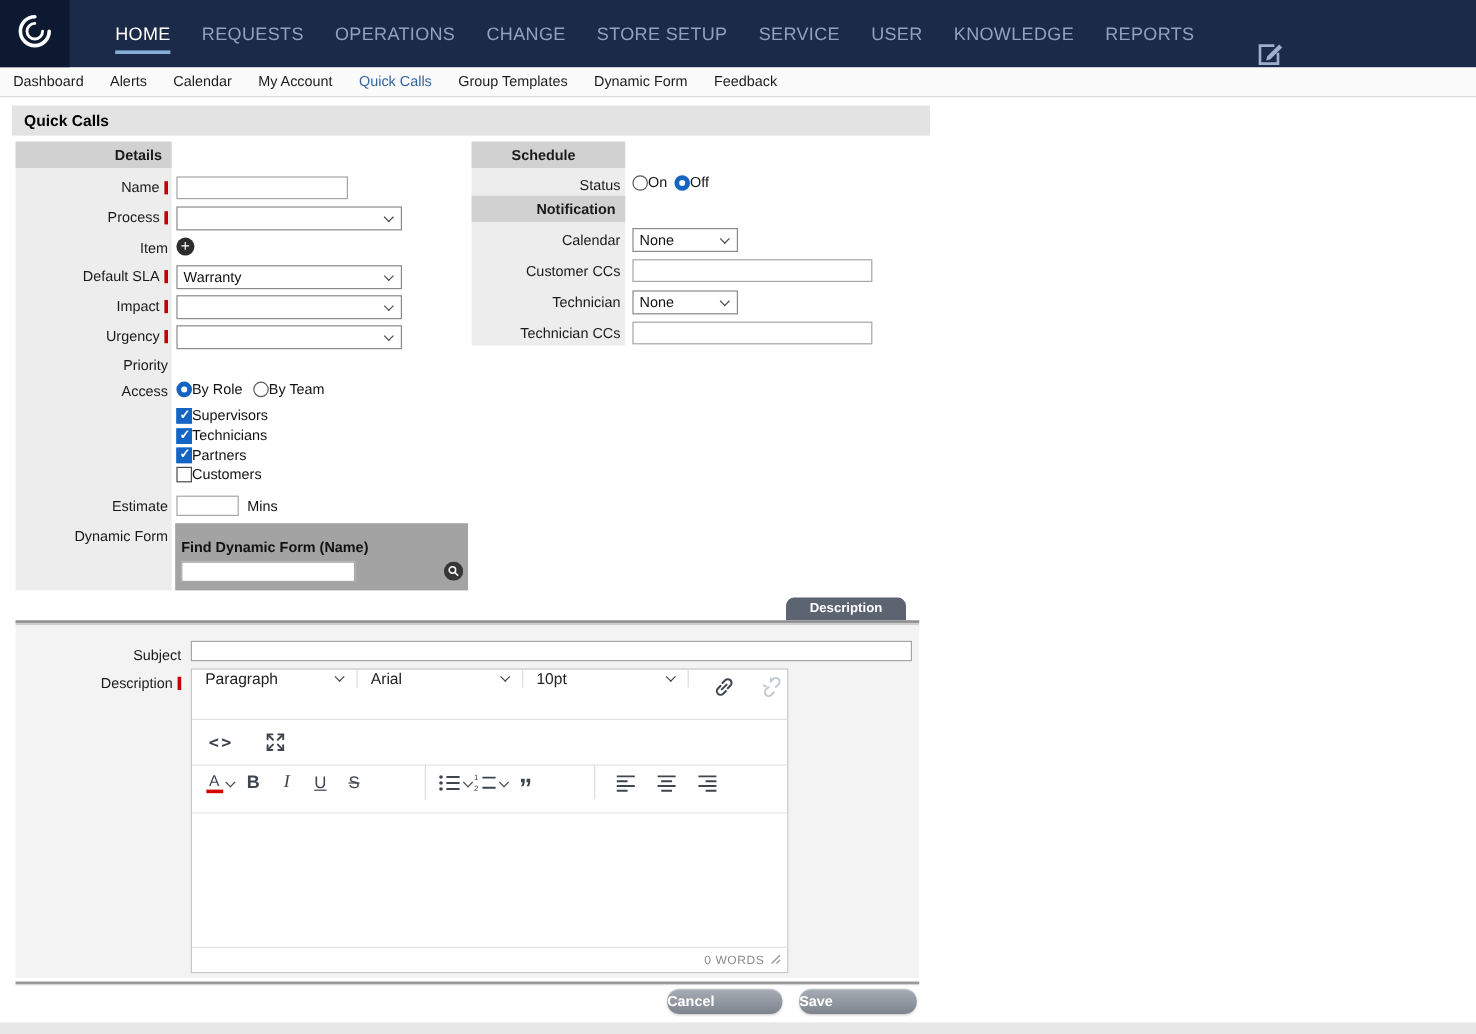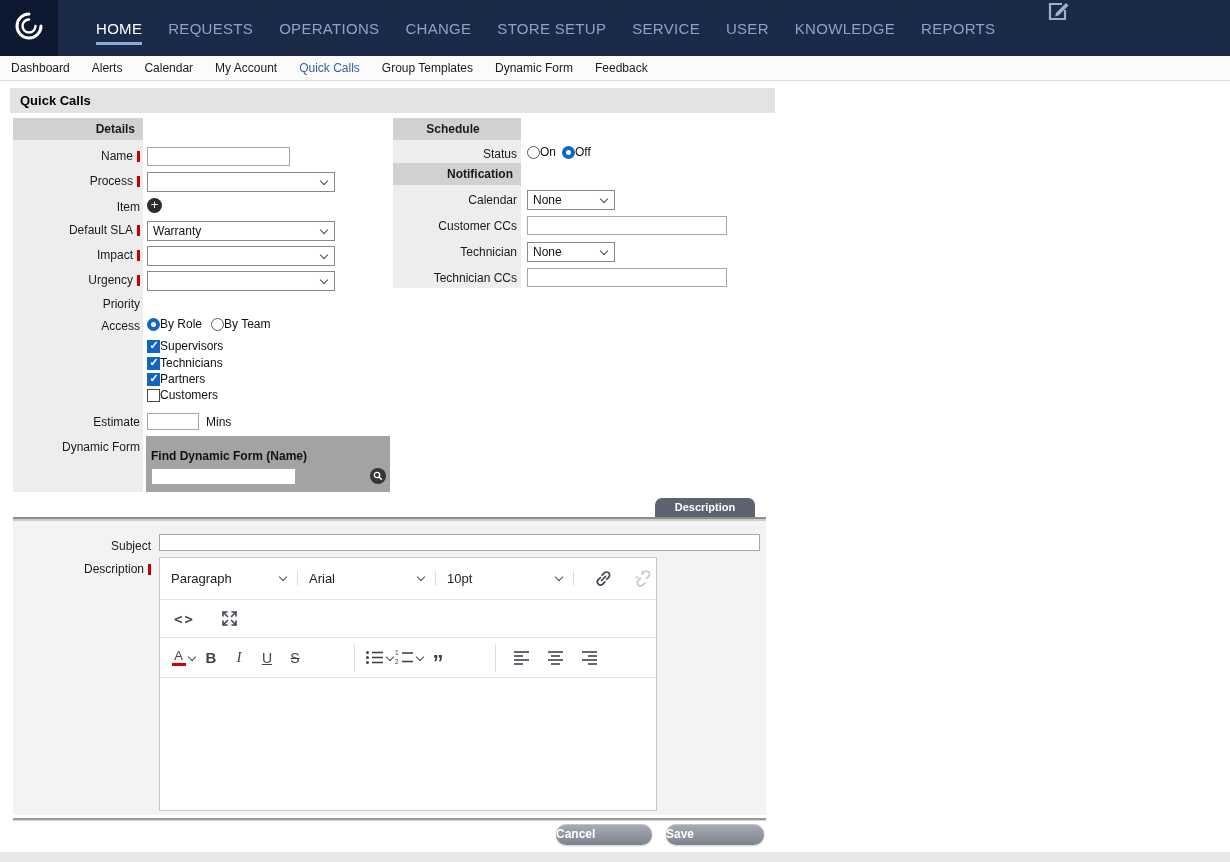--- a/index.html
+++ b/index.html
@@ -3,21 +3,21 @@
 <meta charset="utf-8">
 <style>
 *{margin:0;padding:0;box-sizing:border-box;}
 html,body{background:#e8e8e8;}
 body{font-family:"Liberation Sans",sans-serif;}
 .app{position:relative;width:1230px;height:862px;background:#fff;overflow:hidden;}
 
 
 .topnav{position:relative;height:56px;background:#1c2a49;display:flex;align-items:center;}
 .logo{width:58px;height:56px;background:#0d1930;display:flex;align-items:center;justify-content:center;flex:none;cursor:pointer;}
-.nav-items{display:flex;align-items:flex-start;gap:26px;margin-left:38px;height:100%;}
+.nav-items{display:flex;align-items:flex-end;gap:26px;margin-left:38px;height:100%;}
 .nav-item{position:relative;color:#8fa2c2;font-size:15px;letter-spacing:.3px;height:100%;display:flex;align-items:center;cursor:pointer;white-space:nowrap;}
 .nav-item.active{color:#fff;}
 .nav-item.active::after{content:"";position:absolute;left:0;right:0;bottom:11px;height:3px;background:#88aed8;}
 .compose{margin-left:26px;display:flex;align-items:center;cursor:pointer;}
 
 
 .subnav{height:25px;background:#fbfbfb;border-bottom:1px solid #dedede;display:flex;align-items:center;}
 .subnav-item{font-size:12px;color:#1c1c1c;padding:0 11px;cursor:pointer;white-space:nowrap;}
 .subnav-item.active{color:#33639c;}
 
@@ -53,21 +53,21 @@
 .df-label{position:absolute;left:5px;top:13px;font-size:12px;font-weight:bold;color:#111;white-space:nowrap;}
 .df-search{position:absolute;left:224px;top:32px;cursor:pointer;width:16px;height:16px;}
 
 .desc-tab{position:absolute;left:655px;top:417px;width:100px;height:19px;background:#5b6470;border-radius:7px 7px 0 0;color:#fff;font-size:11px;font-weight:bold;text-align:center;line-height:19px;cursor:pointer;}
 .divider{position:absolute;left:13px;top:436px;width:753px;height:4px;border-top:2px solid #8e8e8e;background:#cdcdcd;}
 .band{position:absolute;left:13px;top:440px;width:753px;height:294px;background:#f3f3f3;}
 .sub-label{position:absolute;left:13px;width:138px;text-align:right;font-size:12px;color:#1a1a1a;white-space:nowrap;}
 
 
 .editor{position:absolute;left:159px;top:476px;width:498px;height:254px;background:#fff;border:1px solid #c5c5c5;display:flex;flex-direction:column;}
-.tb{display:flex;align-items:center;border-bottom:1px solid #e2e2e2;flex:none;}
+.tb{display:flex;align-items:flex-start;border-bottom:1px solid #e2e2e2;flex:none;}
 .tb.row1{height:42px;}
 .tb.row2{height:38px;align-items:center;padding-left:14px;gap:22px;}
 .tb.row3{height:40px;}
 .combo{width:138px;display:flex;align-items:center;justify-content:space-between;padding:0 11px;border-right:1px solid #ddd;font-size:13px;color:#222;cursor:pointer;}
 .links-group{flex:1;display:flex;align-items:center;gap:14px;padding-left:16px;}
 .grp{display:flex;align-items:center;border-right:1px solid #ddd;gap:2px;}
 .grp1{width:195px;padding-left:10px;}
 .grp2{width:141px;padding-left:10px;}
 .grp3{flex:1;border-right:none;padding-left:12px;gap:8px;}
 .tbtn{min-width:26px;height:28px;display:flex;align-items:center;justify-content:center;cursor:pointer;border-radius:3px;color:#3e454e;}
@@ -403,20 +403,31 @@
                   <line x1="1" y1="10" x2="16" y2="10"></line>
                   <line x1="7" y1="14" x2="16" y2="14"></line>
                 </g>
             </svg>
           </span>
         </div>
       </div>
 
       <div class="edit-area"></div>
 
+      <div class="statusbar">
+        <span class="wc">0 WORDS</span>
+        <span>
+          <svg width="9" height="9" viewBox="0 0 9 9">
+            <g stroke="#9a9a9a" stroke-width="1.2">
+                <line x1="8" y1="1" x2="1" y2="8"></line>
+                <line x1="8" y1="5" x2="5" y2="8"></line>
+              </g>
+          </svg>
+        </span>
+      </div>
     </div>
 
     <div class="bottom-divider"></div>
     <div class="btn" style="left:556px;width:96px;">Cancel</div>
     <div class="btn" style="left:666px;width:98px;">Save</div>
   </div>
 
   <div class="page-bottom"></div>
 </div>
 

